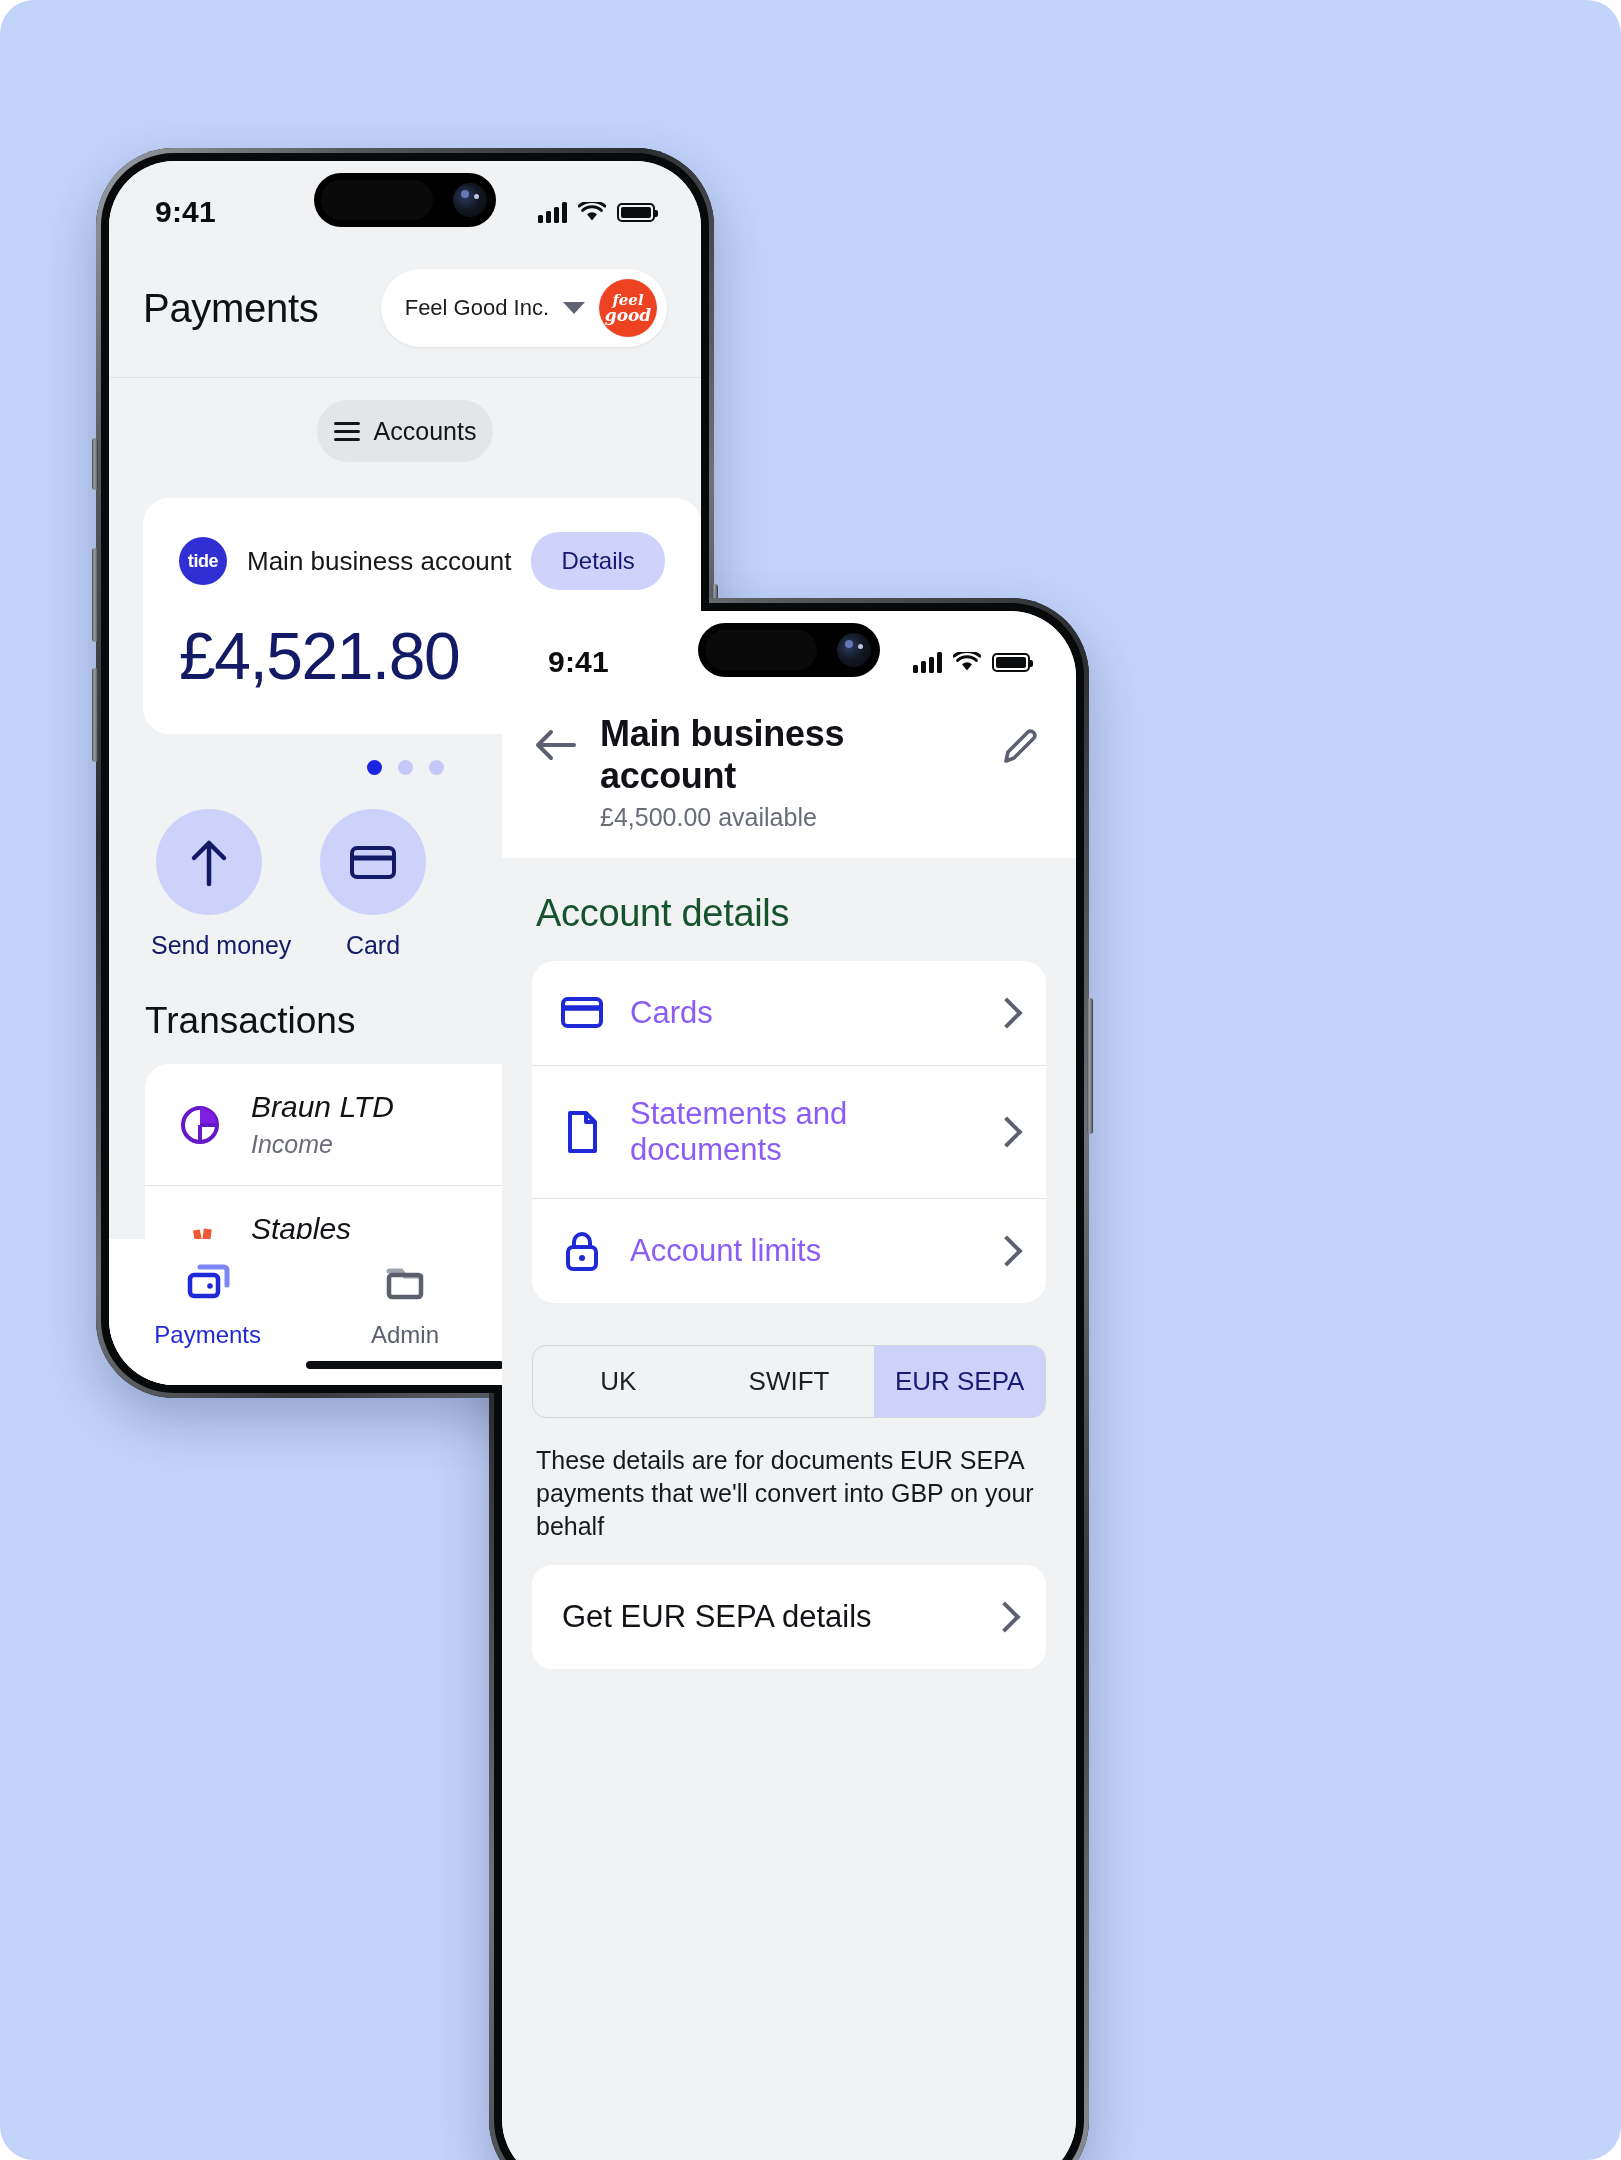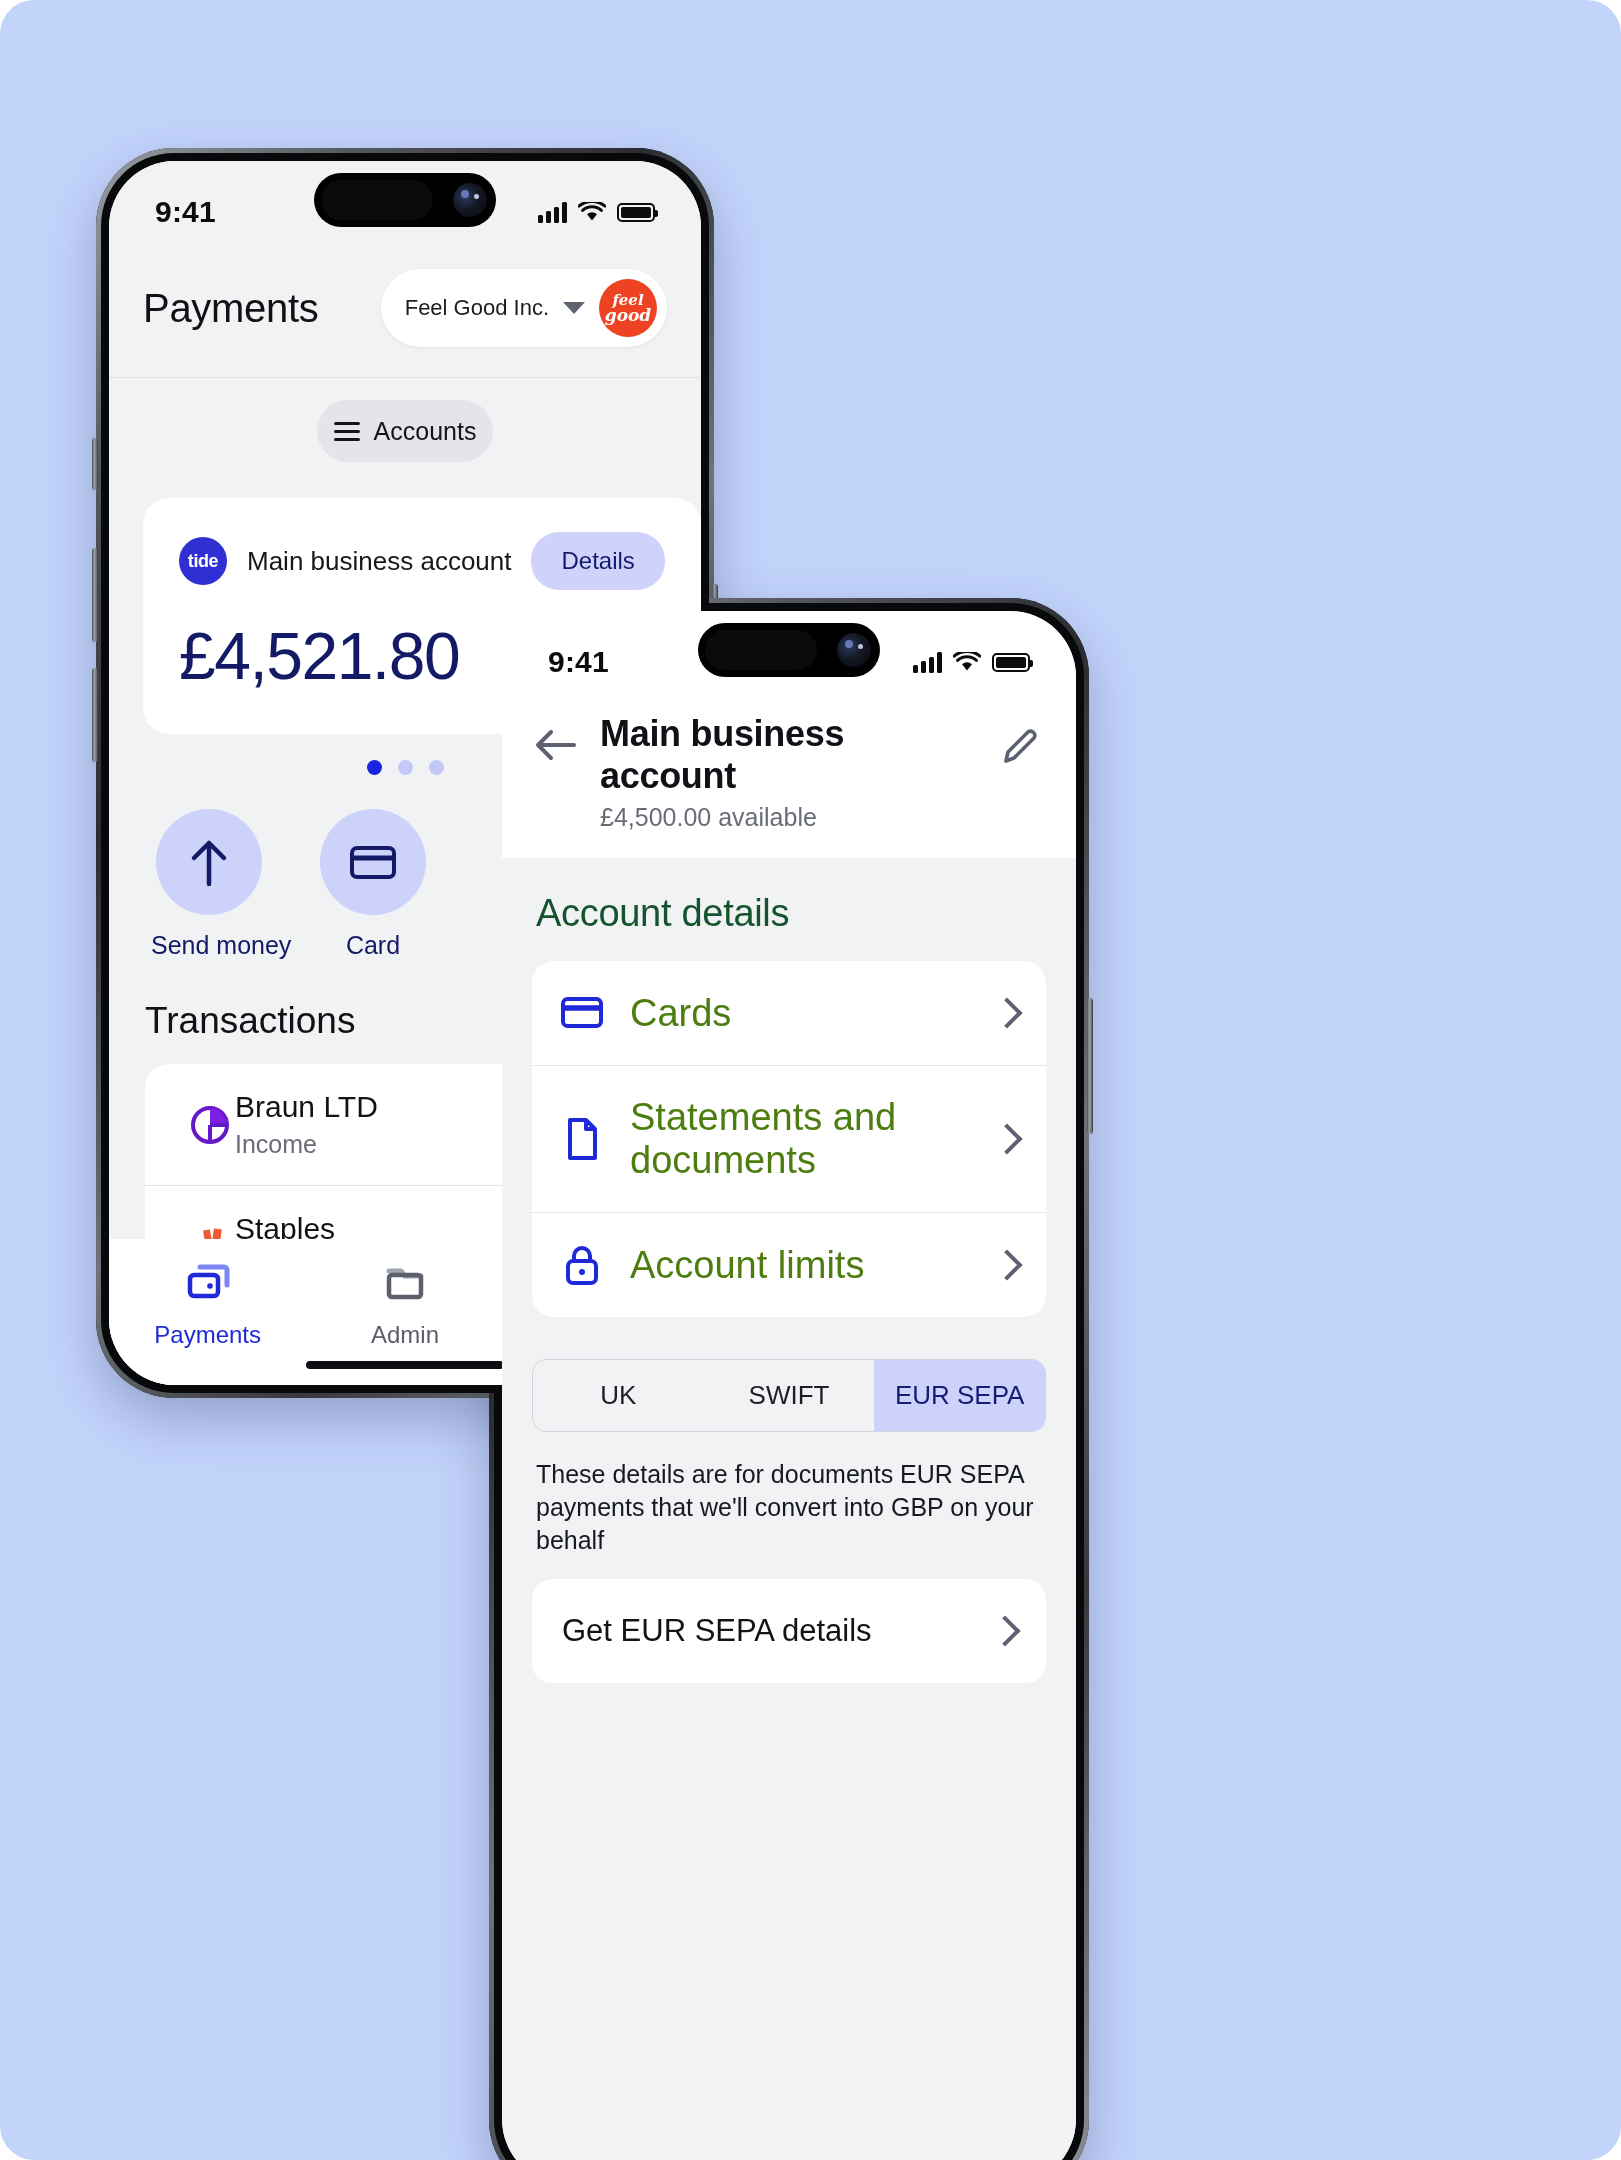--- a/index.html
+++ b/index.html
@@ -205,21 +205,21 @@
   .action { width: 116px; text-align: center; }
   .action .circ {
     width: 106px; height: 106px; border-radius: 50%;
     background: #cdd2fb; margin: 0 auto;
     display: flex; align-items: center; justify-content: center;
   }
   .action .al { margin-top: 16px; font-size: 25px; color: #131a66; white-space: nowrap; }
 
   .tx-head { font-size: 37px; color: #101114; padding: 40px 0 22px 36px; }
   .tx-list { background: #fff; margin-left: 36px; border-radius: 24px 0 0 0; }
-  .tx-row { display: flex; align-items: center; padding: 26px 40px; border-bottom: 1.5px solid #e3e4e8; }
+  .tx-row { display: flex; align-items: center; gap: 26px; padding: 26px 30px; border-bottom: 1.5px solid #e3e4e8; font-style: italic; }
   .tx-row:last-child { border-bottom: none; }
   .tx-ico { width: 50px; height: 50px; flex: 0 0 50px; display: flex; align-items: center; justify-content: center; }
   .tx-name { font-size: 30px; color: #121317; }
   .tx-sub { font-size: 25px; color: #6a6d78; margin-top: 6px; }
 
   .tabbar {
     position: absolute; left: 0; right: 0; bottom: 0;
     height: 146px; background: #fff;
     display: flex; align-items: flex-start; padding-top: 22px;
   }
@@ -242,21 +242,21 @@
   .b-body { background: #f1f2f4; padding: 34px 30px 0 30px; height: 100%; }
   .b-sec { font-size: 38px; color: #14532d; padding: 0 4px 26px 4px; letter-spacing: -.3px; }
   .b-card { background: #fff; border-radius: 22px; overflow: hidden; }
   .b-row {
     display: flex; align-items: center; gap: 26px;
     padding: 30px 28px; border-bottom: 1.5px solid #e4e5ea;
     cursor: pointer;
   }
   .b-row:last-child { border-bottom: none; }
   .b-row .ri { width: 44px; height: 44px; flex: 0 0 44px; display: flex; align-items: center; justify-content: center; }
-  .b-row .rl { flex: 1; font-size: 38px; color: #4d7c0f; }
+  .b-row .rl { flex: 1; font-size: 31px; color: #8b5cf6; }
   .chev { width: 22px; height: 22px; border-right: 4px solid #5c6070; border-top: 4px solid #5c6070; transform: rotate(45deg); }
 
   .segbar {
     display: flex; margin-top: 42px;
     background: #f1f2f4; border: 1.5px solid #d2d5dc;
     border-radius: 14px; overflow: hidden;
   }
   .seg { flex: 1; text-align: center; padding: 20px 0; font-size: 26px; color: #1d1f26; cursor: pointer; }
   .seg.on { background: #cdd2fb; color: #161d72; }
 

